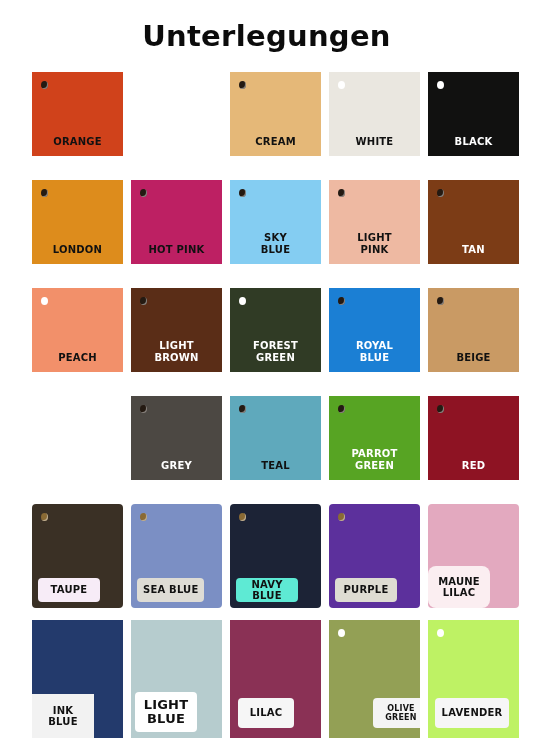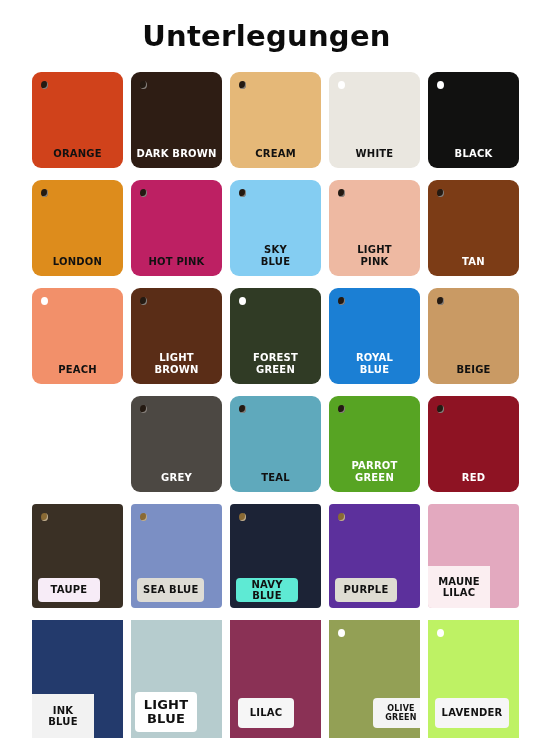--- a/index.html
+++ b/index.html
@@ -38,22 +38,22 @@
     position: relative;
     height: 108px;
     width: 533px;
   }
   .swatch-row.tall { height: 116px; }
 
   .swatch {
     position: absolute;
     top: 4px;
     width: 91px;
-    height: 96px;
-    border-radius: 9px;
+    height: 84px;
+    border-radius: 0;
     box-sizing: border-box;
     overflow: hidden;
   }
   .swatch.square {
     border-radius: 0;
     height: 118px;
   }
   .swatch.tallcard {
     height: 104px;
     border-radius: 4px;
@@ -119,21 +119,21 @@
     left: 6px;
     bottom: 6px;
     min-width: 62px;
     height: 24px;
   }
   .lb-r5.corner {
     left: 0;
     bottom: 0;
     width: 60px;
     height: 42px;
-    border-radius: 0;
+    border-radius: 8px;
   }
 
   
   .lb-r6 {
     left: 8px;
     bottom: 10px;
     min-width: 56px;
     height: 30px;
   }
   .lb-r6.corner {
@@ -164,24 +164,20 @@
 <body>
 
 <h1 id="page-title">Unterlegungen</h1>
 
 <div id="swatch-grid">
     <div class="swatch-row">
       <div class="swatch col0" title="ORANGE" style="background: rgb(208, 66, 27);">
         <span class="hole "></span>
         <span class="label-plain" style="color: rgb(17, 17, 17);">ORANGE</span>
       </div>
-      <div class="swatch col1" title="DARK BROWN" style="background: rgb(46, 29, 20);">
-        <span class="hole "></span>
-        <span class="label-plain" style="color: rgb(255, 255, 255);">DARK BROWN</span>
-      </div>
       <div class="swatch col2" title="CREAM" style="background: rgb(229, 184, 120);">
         <span class="hole "></span>
         <span class="label-plain" style="color: rgb(17, 17, 17);">CREAM</span>
       </div>
       <div class="swatch col3" title="WHITE" style="background: rgb(234, 231, 224);">
         <span class="hole light"></span>
         <span class="label-plain" style="color: rgb(17, 17, 17);">WHITE</span>
       </div>
       <div class="swatch col4" title="BLACK" style="background: rgb(17, 17, 16);">
         <span class="hole light"></span>

